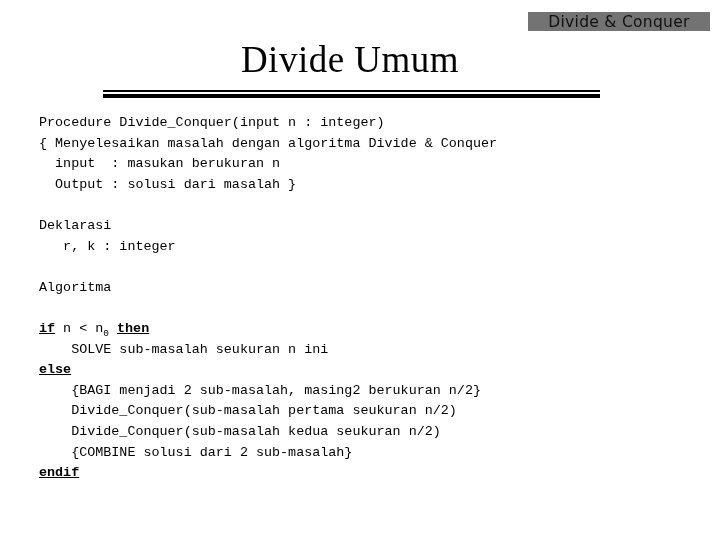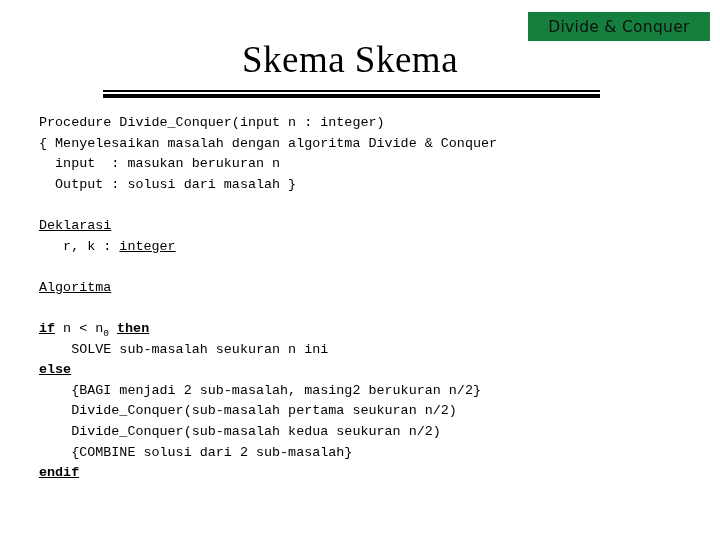--- a/index.html
+++ b/index.html
@@ -14,22 +14,22 @@
     overflow: hidden;
     position: relative;
   }
 
   
   #topic-badge {
     position: absolute;
     left: 528px;
     top: 12px;
     width: 182px;
-    height: 29px;
-    background: #15803d;
+    height: 19px;
+    background: #737373;
     display: flex;
     align-items: center;
     justify-content: center;
     box-sizing: border-box;
   }
   #topic-badge .badge-text {
     font-family: "DejaVu Sans", sans-serif;
     font-size: 15.5px;
     color: #111111;
     letter-spacing: 0.3px;
@@ -86,39 +86,39 @@
     white-space: pre;
   }
   #pseudocode .code-line {
     white-space: pre;
     min-height: 20.6px;
   }
   #pseudocode .code-line.blank {
     height: 20.6px;
   }
   .tok-bold { font-weight: normal; }
-  .tok-underline { text-decoration: underline; }
+  .tok-underline { }
   .tok-kw {
     font-weight: bold;
     text-decoration: underline;
   }
   .tok-sub {
     font-size: 9.5px;
     vertical-align: sub;
     line-height: 0;
   }
 </style>
 </head>
 <body>
 
 <div id="topic-badge">
   <span class="badge-text">Divide &amp; Conquer</span>
 </div>
 
-<div id="slide-title">Skema Skema</div>
+<div id="slide-title">Divide Umum</div>
 
 <div id="title-divider">
   <div class="rule-thin"></div>
   <div class="rule-gap"></div>
   <div class="rule-thick"></div>
 </div>
 
 <div id="pseudocode"><div class="code-line"><span>Procedure </span><span class="tok-bold">Divide_Conquer</span><span>(input n : integer)</span></div><div class="code-line"><span>{ Menyelesaikan masalah dengan algoritma Divide &amp; Conquer</span></div><div class="code-line"><span>  input  : masukan berukuran n</span></div><div class="code-line"><span>  Output : solusi dari masalah }</span></div><div class="code-line blank">&nbsp;</div><div class="code-line"><span class="tok-underline">Deklarasi</span></div><div class="code-line"><span>   r, k : </span><span class="tok-underline">integer</span></div><div class="code-line blank">&nbsp;</div><div class="code-line"><span class="tok-underline">Algoritma</span></div><div class="code-line blank">&nbsp;</div><div class="code-line"><span class="tok-kw">if</span><span> n &lt; n</span><span class="tok-sub">0</span><span> </span><span class="tok-kw">then</span></div><div class="code-line"><span>    SOLVE sub-masalah seukuran n ini</span></div><div class="code-line"><span class="tok-kw">else</span></div><div class="code-line"><span class="tok-bold">    {BAGI menjadi 2 sub-masalah, masing2 berukuran n/2}</span></div><div class="code-line"><span class="tok-bold">    Divide_Conquer(sub-masalah pertama seukuran n/2)</span></div><div class="code-line"><span class="tok-bold">    Divide_Conquer(sub-masalah kedua seukuran n/2)</span></div><div class="code-line"><span class="tok-bold">    {COMBINE solusi dari 2 sub-masalah}</span></div><div class="code-line"><span class="tok-kw">endif</span></div></div>
 
 </body></html>

